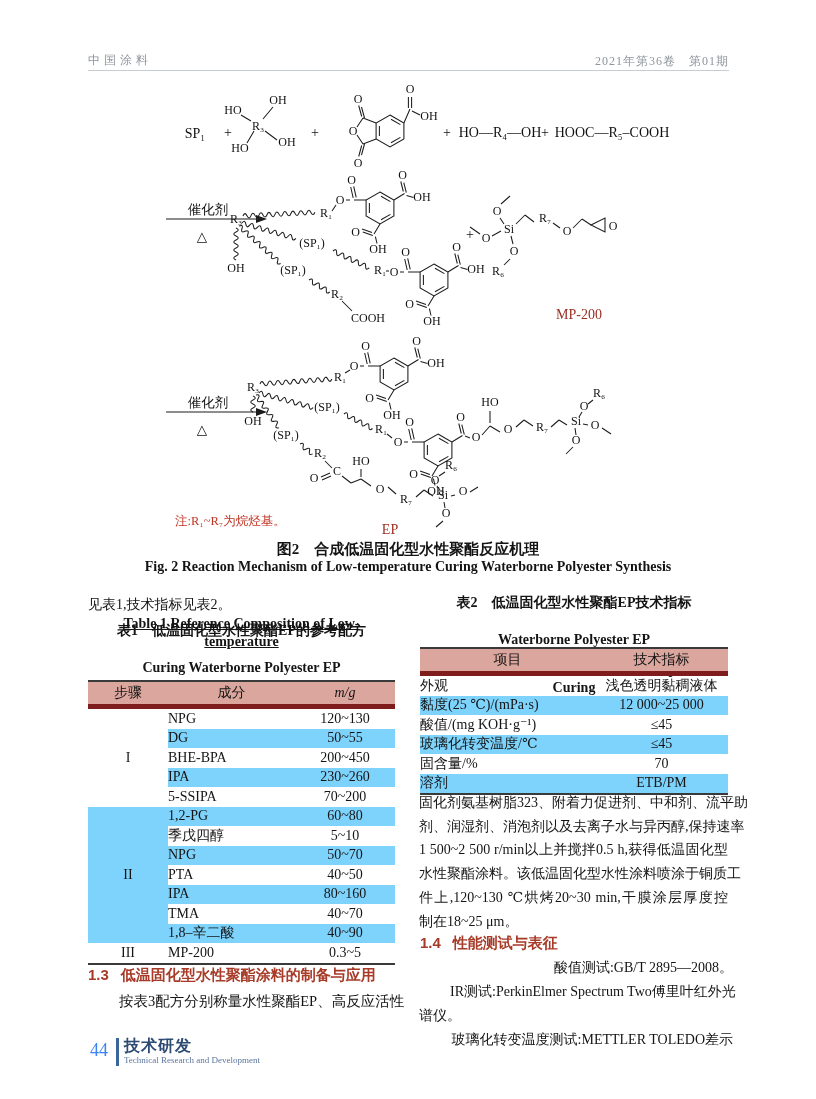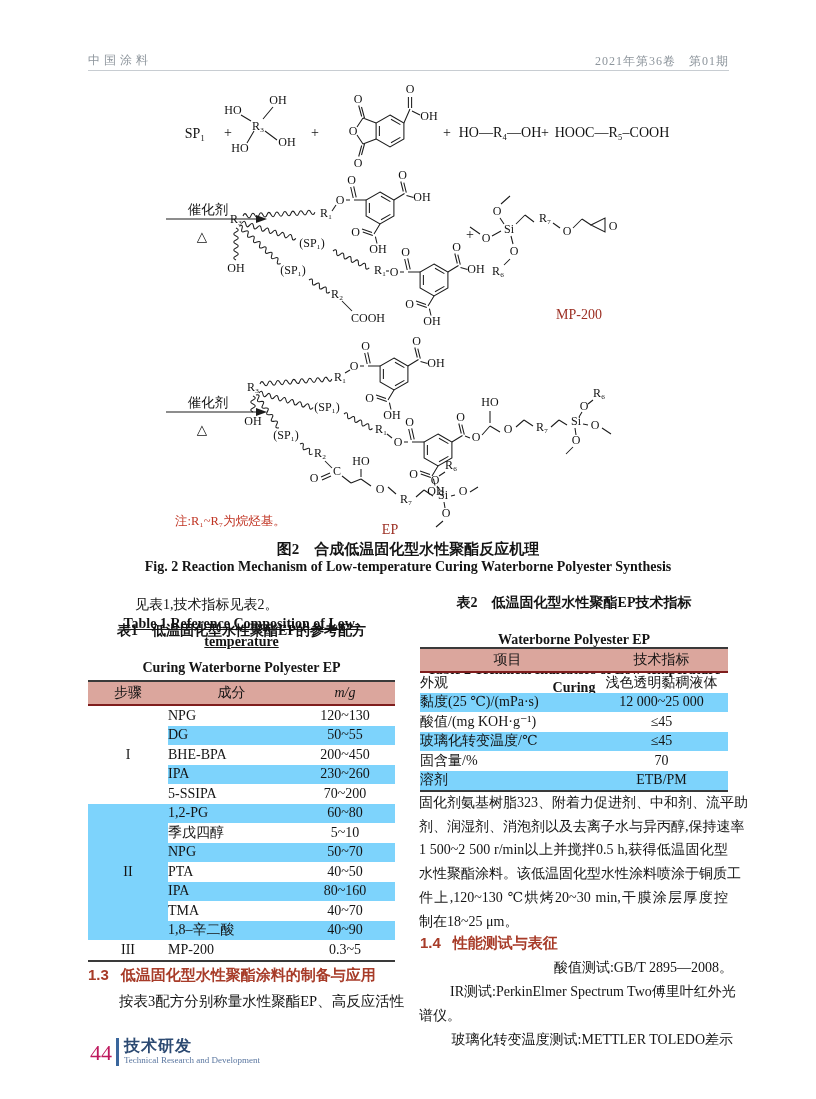--- a/index.html
+++ b/index.html
@@ -16,33 +16,33 @@
   text{font-family:"Liberation Serif","DejaVu Serif",serif;}
   .at{font-size:12px;fill:#111;text-anchor:middle;}
   .formula{font-size:14px;fill:#111;text-anchor:middle;}
   .cjk-label{font-size:13.5px;fill:#111;text-anchor:middle;}
   .red-label{font-size:14px;fill:#9c2f23;text-anchor:middle;}
   .fig-note{font-size:12.5px;fill:#c03423;text-anchor:start;}
   
   .figcap-zh{position:absolute;left:0;width:816px;top:540px;text-align:center;font-weight:bold;font-size:15px;}
   .figcap-en{position:absolute;left:0;width:816px;top:559px;text-align:center;font-weight:bold;font-size:14px;}
   
-  .intro{position:absolute;left:88px;top:596px;font-size:15px;margin-left:47px;}
+  .intro{position:absolute;left:88px;top:596px;font-size:15px;}
   .tbl-title{position:absolute;text-align:center;font-weight:bold;font-size:14px;line-height:18px;}
   .t1z{left:88px;width:307px;top:622px;}
   .t1e1{left:88px;width:307px;top:615px;text-decoration:underline;}
   .t1e2{left:88px;width:307px;top:659px;}
   .t2z{left:420px;width:308px;top:594px;}
   .t2e1{left:420px;width:308px;top:613px;margin-top:48px;}
   .t2e2{left:420px;width:308px;top:631px;}
   table.dt{position:absolute;border-collapse:collapse;table-layout:fixed;font-size:14px;
            border-top:2px solid #3a3a3a;border-bottom:2px solid #3a3a3a;}
   table.t1{left:88px;top:680px;width:307px;}
   table.t2{left:420px;top:647px;width:308px;}
-  table.dt thead th{height:22px;background:#dba69d;border-bottom:2px solid #7f1d1d;
+  table.dt thead th{height:22px;background:#dba69d;border-bottom:5px solid #7f1d1d;
                     font-weight:normal;text-align:center;padding:0;}
   table.dt td{height:19.5px;padding:0;vertical-align:middle;}
   td.step{text-align:center;}
   td.comp{padding-left:22px;}
   td.amt{text-align:center;}
   td.item{padding-left:22px;}
   td.val{text-align:center;}
   .p{background:#7dd3fc;}
   th.ital{font-style:italic;}
   
@@ -52,21 +52,21 @@
   .sec14{left:420px;top:934px;}
   .sec-num{margin-right:12px;}
   .body-line{font-size:14px;}
   .lpara{position:absolute;left:88px;top:992px;width:307px;padding-left:31px;font-size:14.5px;}
   .rpara{position:absolute;left:419px;top:791px;width:309px;font-size:14px;line-height:23.7px;}
   .rpara .jl{text-align:justify;text-align-last:justify;white-space:nowrap;}
   .tests{position:absolute;left:419px;top:956px;width:314px;font-size:14px;line-height:24px;}
   .tests .ind{padding-left:31px;white-space:nowrap;text-align:right;}
   .tests .noind{padding-left:0;white-space:nowrap;}
   
-  .pg-num{position:absolute;left:90px;top:1040px;font-size:22px;color:#be185d;}
+  .pg-num{position:absolute;left:90px;top:1040px;font-size:18px;color:#3b82f6;}
   .ftr-bar{position:absolute;left:116px;top:1038px;width:3px;height:28px;background:#3a669c;}
   .ftr-zh{position:absolute;left:124px;top:1036px;font-size:16px;font-weight:bold;color:#2c4a72;
           font-family:"Liberation Sans","DejaVu Sans",sans-serif;letter-spacing:1px;}
   .ftr-en{position:absolute;left:124px;top:1055px;font-size:9px;color:#5b77a0;}
 </style>
 </head>
 <body>
 
 <div class="page">
 

